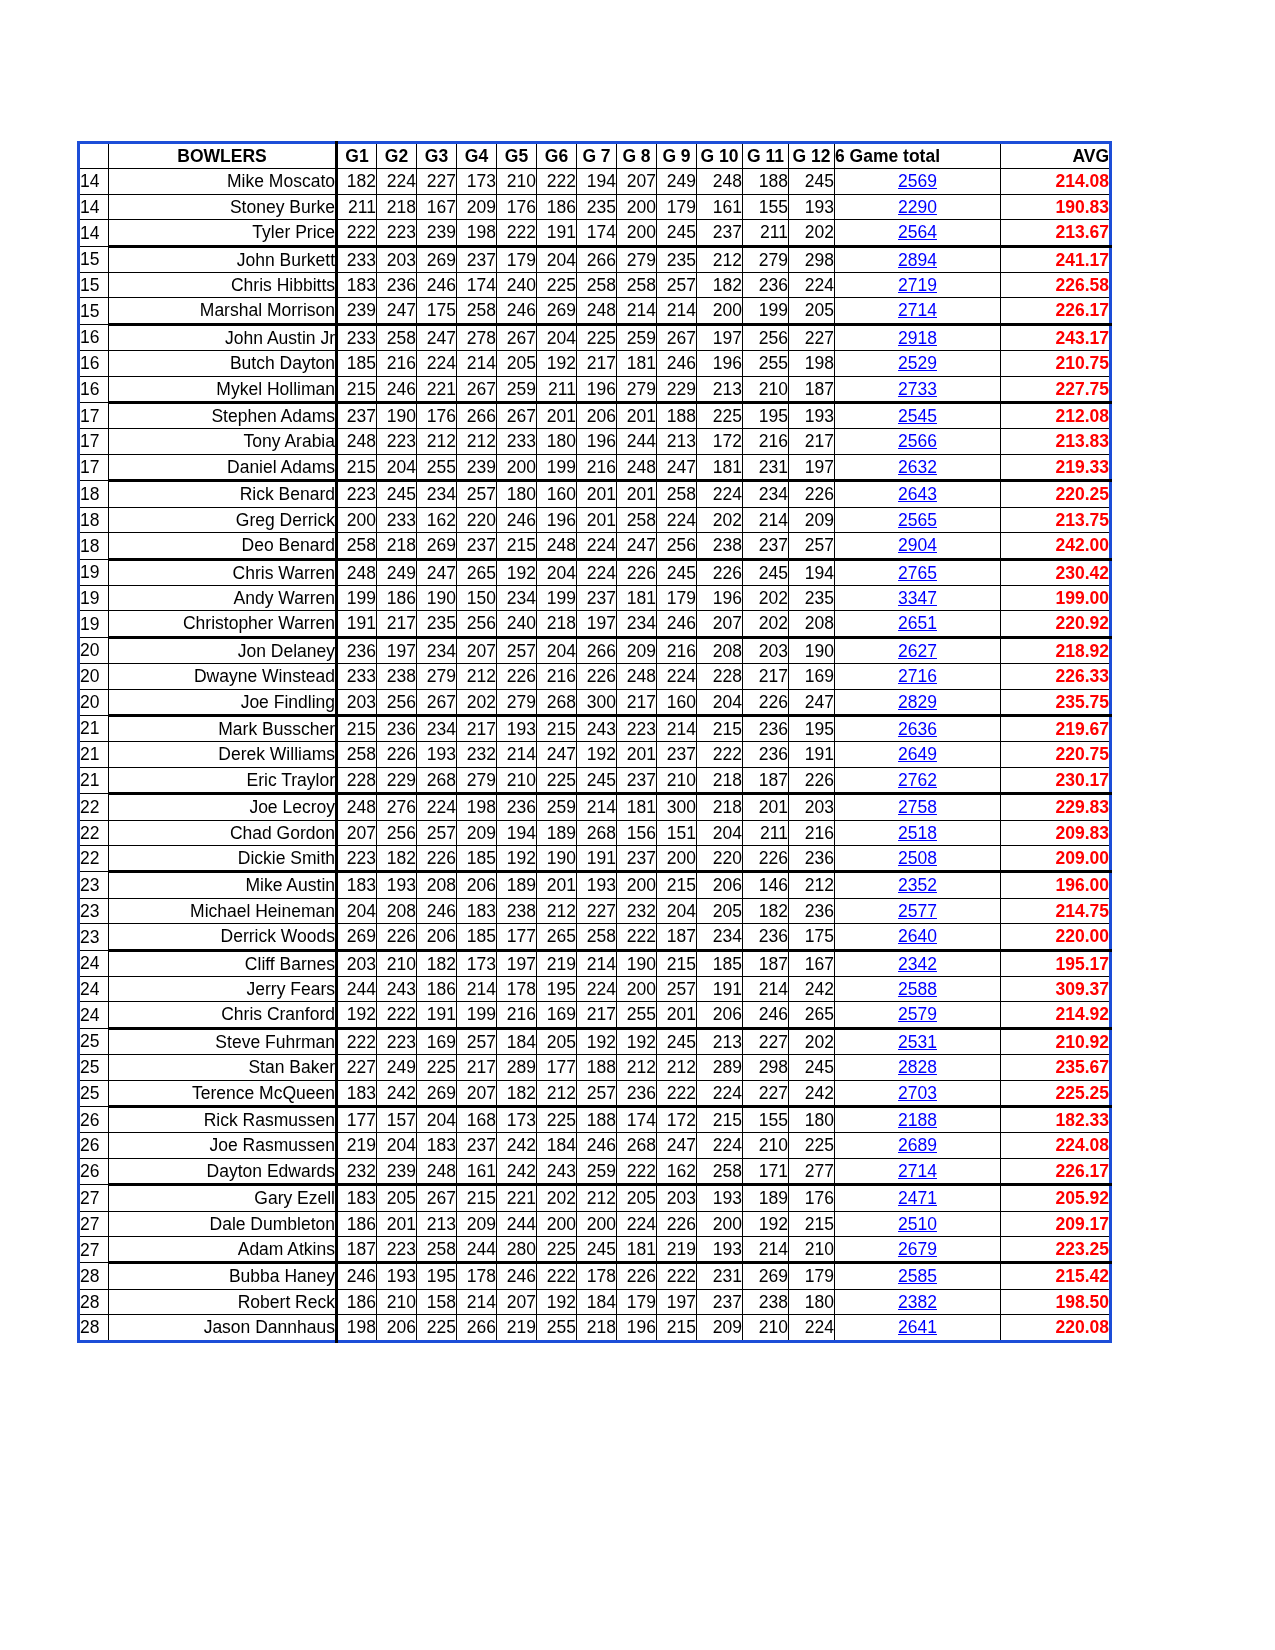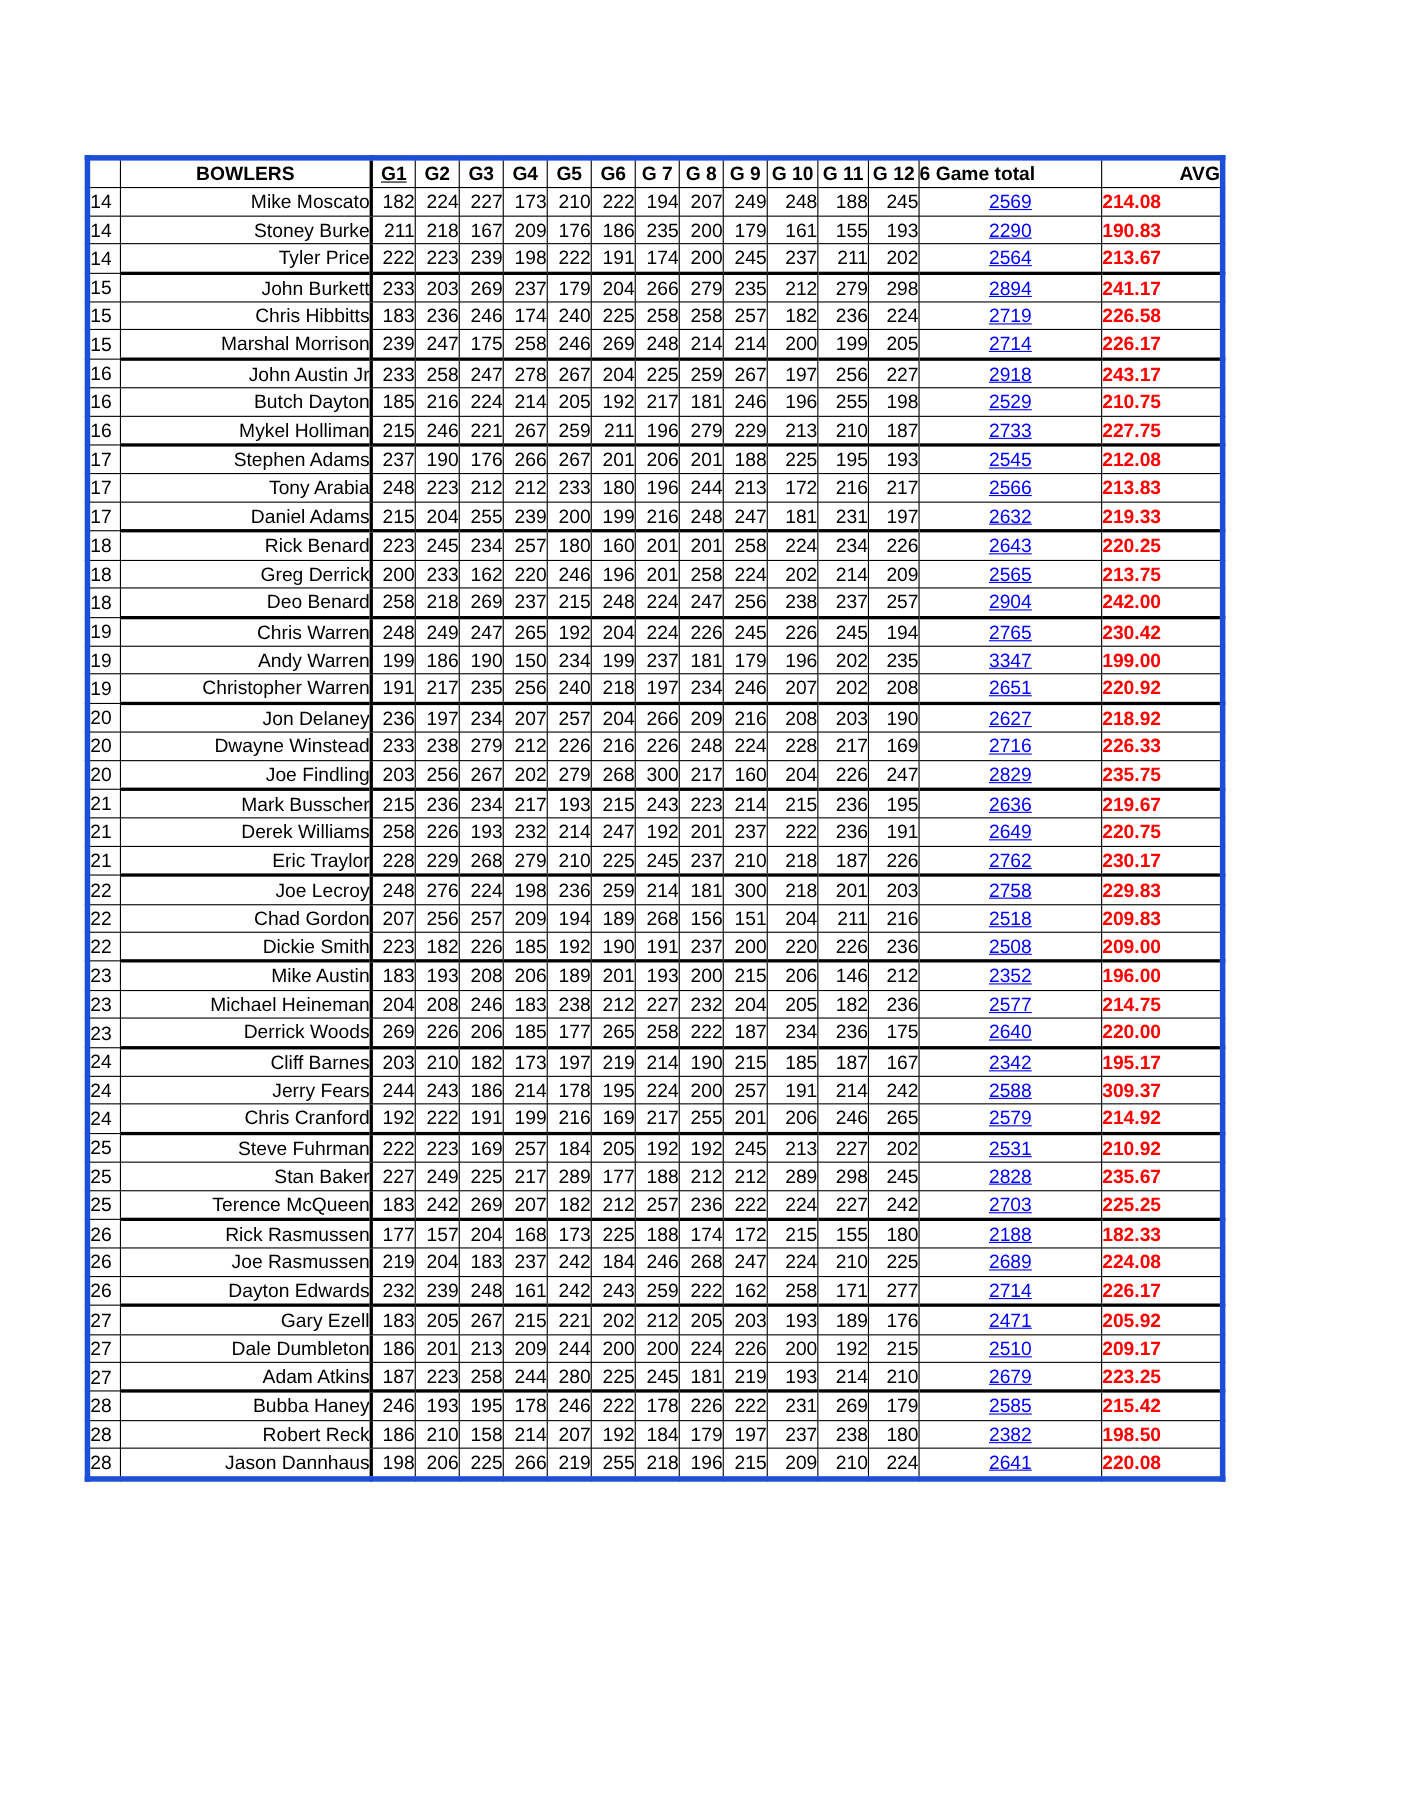--- a/index.html
+++ b/index.html
@@ -17,21 +17,21 @@
   .sheet {
     position: absolute;
     left: 77px;
     top: 141px;
     width: 1062px;
   }
   table.scores {
     border-collapse: collapse;
     table-layout: fixed;
     width: 888px;
-    border: 5px solid #1d4ed8;
+    border: 3px solid #1d4ed8;
   }
   table.scores td, table.scores th {
     border: 1px solid #000;
     padding: 0;
     height: 24.4px;
     line-height: 24.4px;
     font-size: 17.5px;
     white-space: nowrap;
     overflow: hidden;
     background: #ffffff;
@@ -48,21 +48,21 @@
   
   thead th {
     font-weight: bold;
     font-size: 18px;
     border-bottom: 3px solid #000;
     color: #000;
   }
   th.h-rank { border-right: 3px solid #000; }
   th.h-name { text-align: center; padding-right: 34px; border-right: 3px solid #000; }
   th.h-game { text-align: center; }
-  th.h-game.firstgame { border-left: 3px solid #000; text-decoration: underline; }
+  th.h-game.firstgame { border-left: 3px solid #000; }
   th.h-total { text-align: left; border-left: 3px solid #000; border-right: 3px solid #000;}
   th.h-avg { text-align: right; padding-right: 5px; margin-top: 31px; }
 
   
   td.rank {
     text-align: left;
     padding-right: 4px;
     color: #000;
     border-right: 3px solid #000;
     border-left: none;
@@ -82,21 +82,21 @@
   }
   td.game.firstgame { border-left: 3px solid #000; }
   td.total {
     text-align: center;
     color: #0000ff;
     border-left: 3px solid #000;
     border-right: 3px solid #000;
     text-decoration: underline;
   }
   td.avg {
-    text-align: left;
+    text-align: right;
     padding-right: 6px;
     color: #ff0000;
     font-weight: bold;
   }
   tr.groupstart td { border-top: 3px solid #000; }
   tr.groupstart td.rank { border-top: none; }
   tbody tr:first-child td { border-top: none; }
 </style>
 </head>
 <body>

